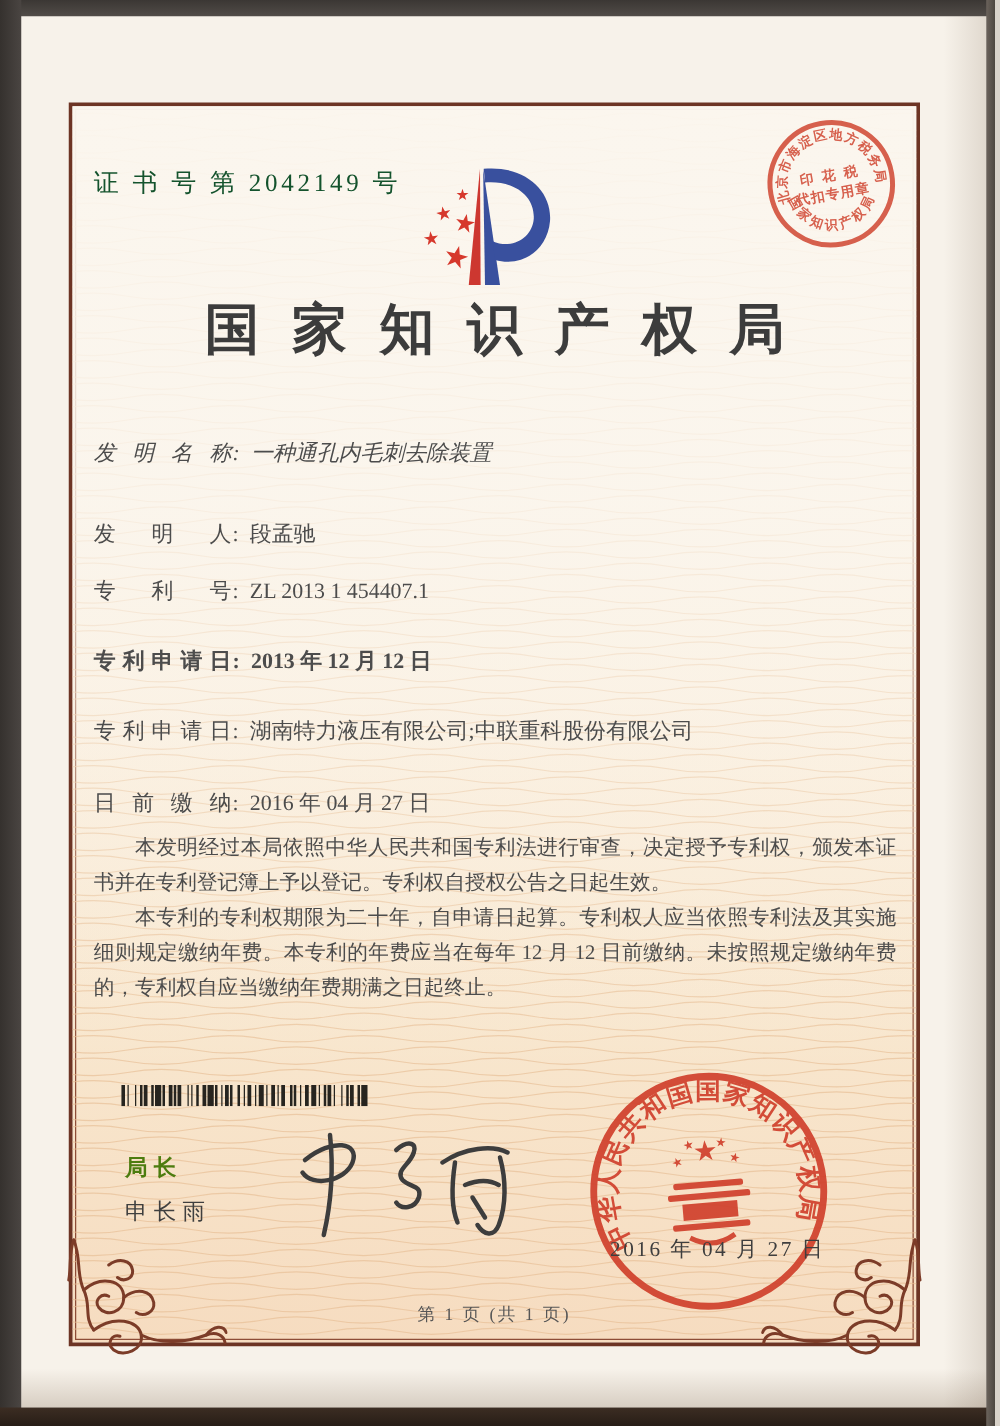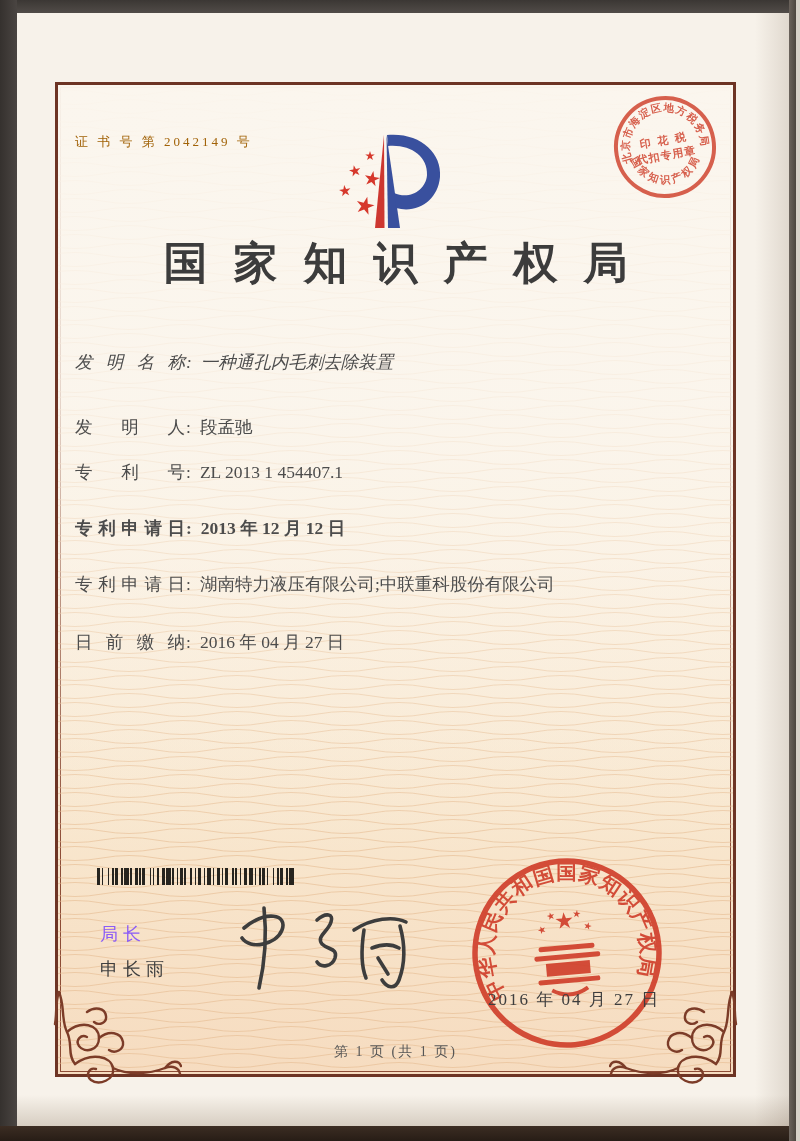--- a/index.html
+++ b/index.html
@@ -32,39 +32,39 @@
     content:""; position:absolute; inset:2px; border:1px solid #8d4c36; pointer-events:none;
   }
   .waves-svg { position:absolute; inset:0; width:100%; height:100%; }
   .wave-fade { position:absolute; inset:0;
     background:linear-gradient(180deg, rgba(251,246,238,.97) 0%, rgba(251,246,238,.8) 32%, rgba(251,243,230,.35) 56%, rgba(250,240,224,0) 78%);
   }
   .ornament { position:absolute; z-index:2; }
 
   
   .abs { position:absolute; z-index:3; }
-  .cert-no { left:75px; top:133px; font-size:13px; letter-spacing:3px; color:#a16207; }
+  .cert-no { left:75px; top:133px; font-size:20px; letter-spacing:3px; color:#14532d; }
   .logo-svg { left:333px; top:130px; }
   .title { left:55px; top:234px; width:681px; text-align:center;
     font-size:44px; font-weight:600; letter-spacing:26px; text-indent:26px; color:#3c3c3c; }
 
   .field-row { left:75px; font-size:17.5px; color:#4c4c4c; white-space:nowrap; }
   .field-label { display:inline-block; width:110px; text-align:justify; text-align-last:justify; }
   .field-colon { margin:0 9px 0 1px; }
   .fr0 { top:350px;font-style:italic; } .fr1 { top:415px; } .fr2 { top:460px; }
   .fr3 { top:516px;font-weight:bold; } .fr4 { top:572px; } .fr5 { top:630px; }
 
   .body-text { left:75px; top:664px; width:642px; font-size:16.5px; line-height:28px;
     text-align:justify; color:#4c4c4c; }
   .body-text p { text-indent:2em; }
 
   #barcode { left:97px; top:868px; width:200px; height:17px; display:flex; overflow:hidden; }
   #barcode i { height:100%; background:#26241f; flex:0 0 auto; }
 
-  .officer-title { left:100px; top:922px; font-size:18px; letter-spacing:5px; color:#8b5cf6; font-weight:400; }
+  .officer-title { left:100px; top:922px; font-size:18px; letter-spacing:5px; color:#4d7c0f; font-weight:700; }
   .officer-name  { left:100px; top:957px; font-size:18px; letter-spacing:5px; color:#3f3f3f; font-weight:500; }
   .signature-svg { left:222px; top:900px; z-index:3; }
 
   .seal-svg  { left:467px; top:853px; z-index:2; transform:rotate(-5deg); opacity:.92; }
   .stamp-svg { left:605px; top:87px;  z-index:2; transform:rotate(-10deg); opacity:.9; }
   .issue-date { left:488px; top:988px; font-size:17px; letter-spacing:2px; color:#3e3e3e; z-index:4; }
 
   .footer { left:55px; top:1043px; width:681px; text-align:center; font-size:14px;
     letter-spacing:2px; color:#565656; }
 
@@ -161,20 +161,22 @@
   <span class="field-label">专利申请日</span><span class="field-colon">:</span><span>2013 年 12 月 12 日</span>
 </div>
 <div class="abs field-row fr4">
   <span class="field-label">专利申请日</span><span class="field-colon">:</span><span>湖南特力液压有限公司;中联重科股份有限公司</span>
 </div>
 <div class="abs field-row fr5">
   <span class="field-label">日前缴纳</span><span class="field-colon">:</span><span>2016 年 04 月 27 日</span>
 </div>
 
 <div class="abs body-text">
+  <p>本发明经过本局依照中华人民共和国专利法进行审查，决定授予专利权，颁发本证书并在专利登记簿上予以登记。专利权自授权公告之日起生效。</p>
+  <p>本专利的专利权期限为二十年，自申请日起算。专利权人应当依照专利法及其实施细则规定缴纳年费。本专利的年费应当在每年 12 月 12 日前缴纳。未按照规定缴纳年费的，专利权自应当缴纳年费期满之日起终止。</p>
 </div>
 
 <div class="abs" id="barcode">
     <i style="width:3px"></i>
     <i style="width:1.5px;background:transparent"></i>
     <i style="width:1.5px"></i>
     <i style="width:4.5px;background:transparent"></i>
     <i style="width:1.5px"></i>
     <i style="width:3px;background:transparent"></i>
     <i style="width:1.5px"></i>

